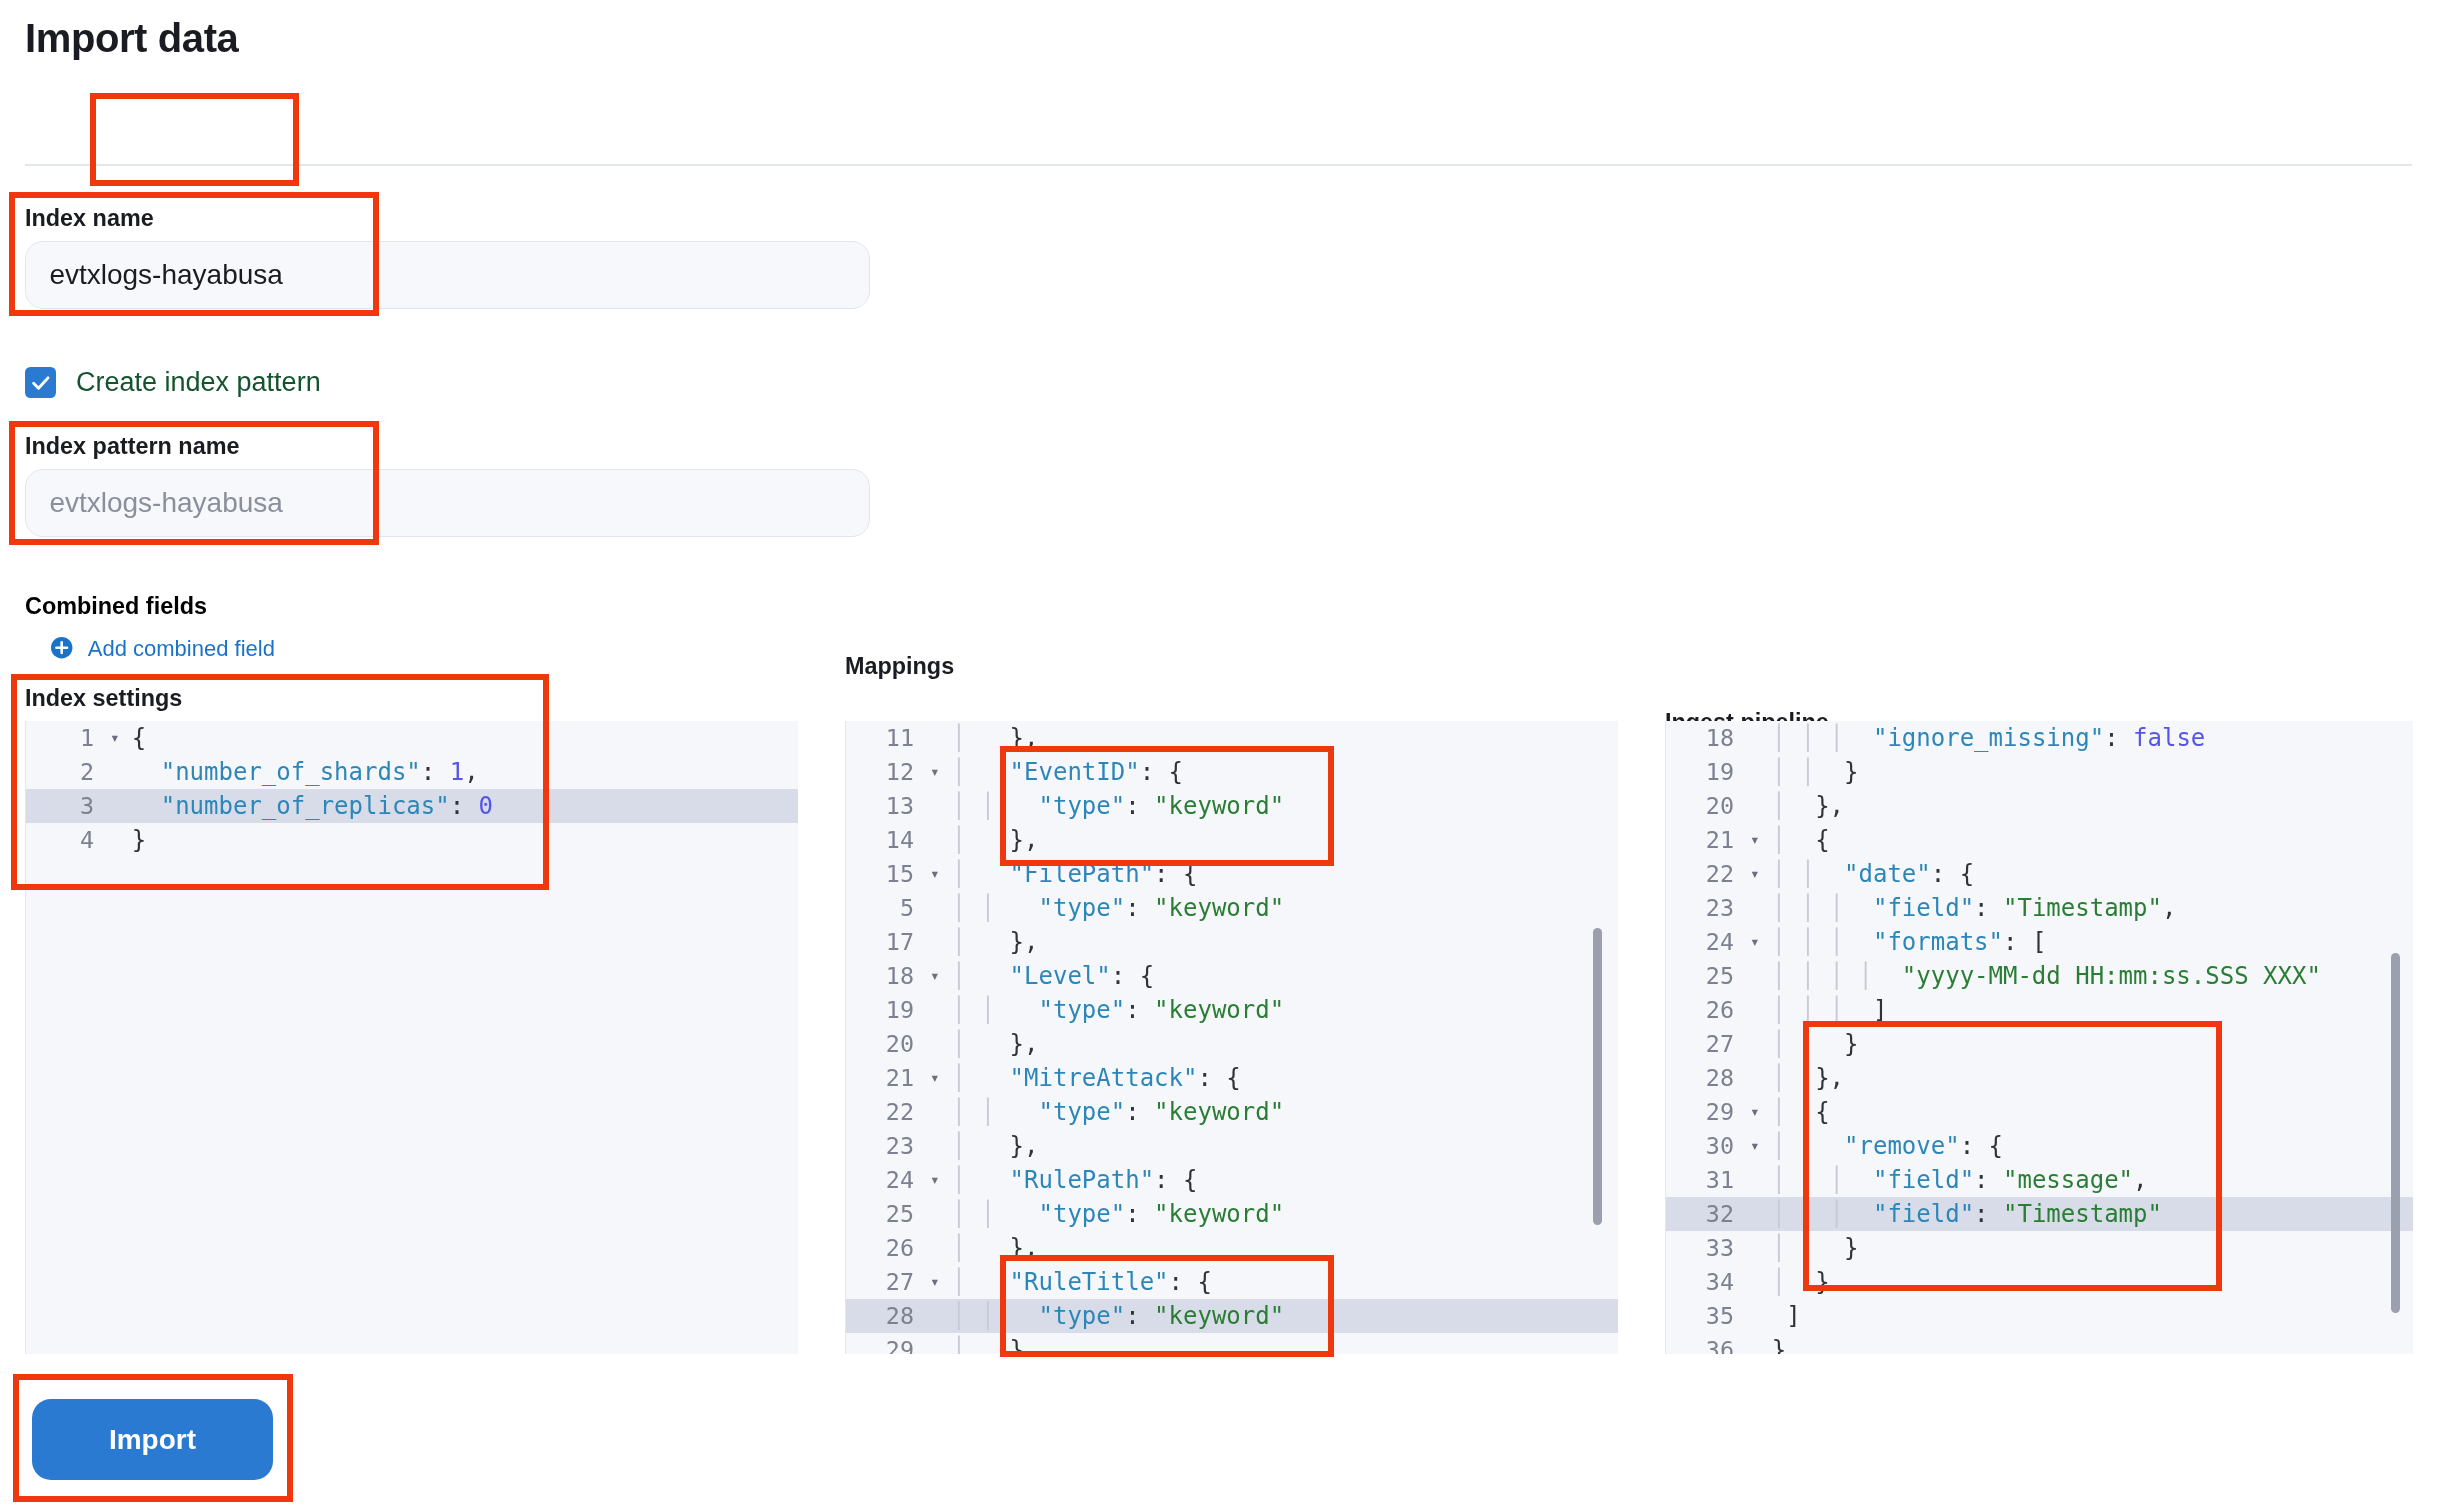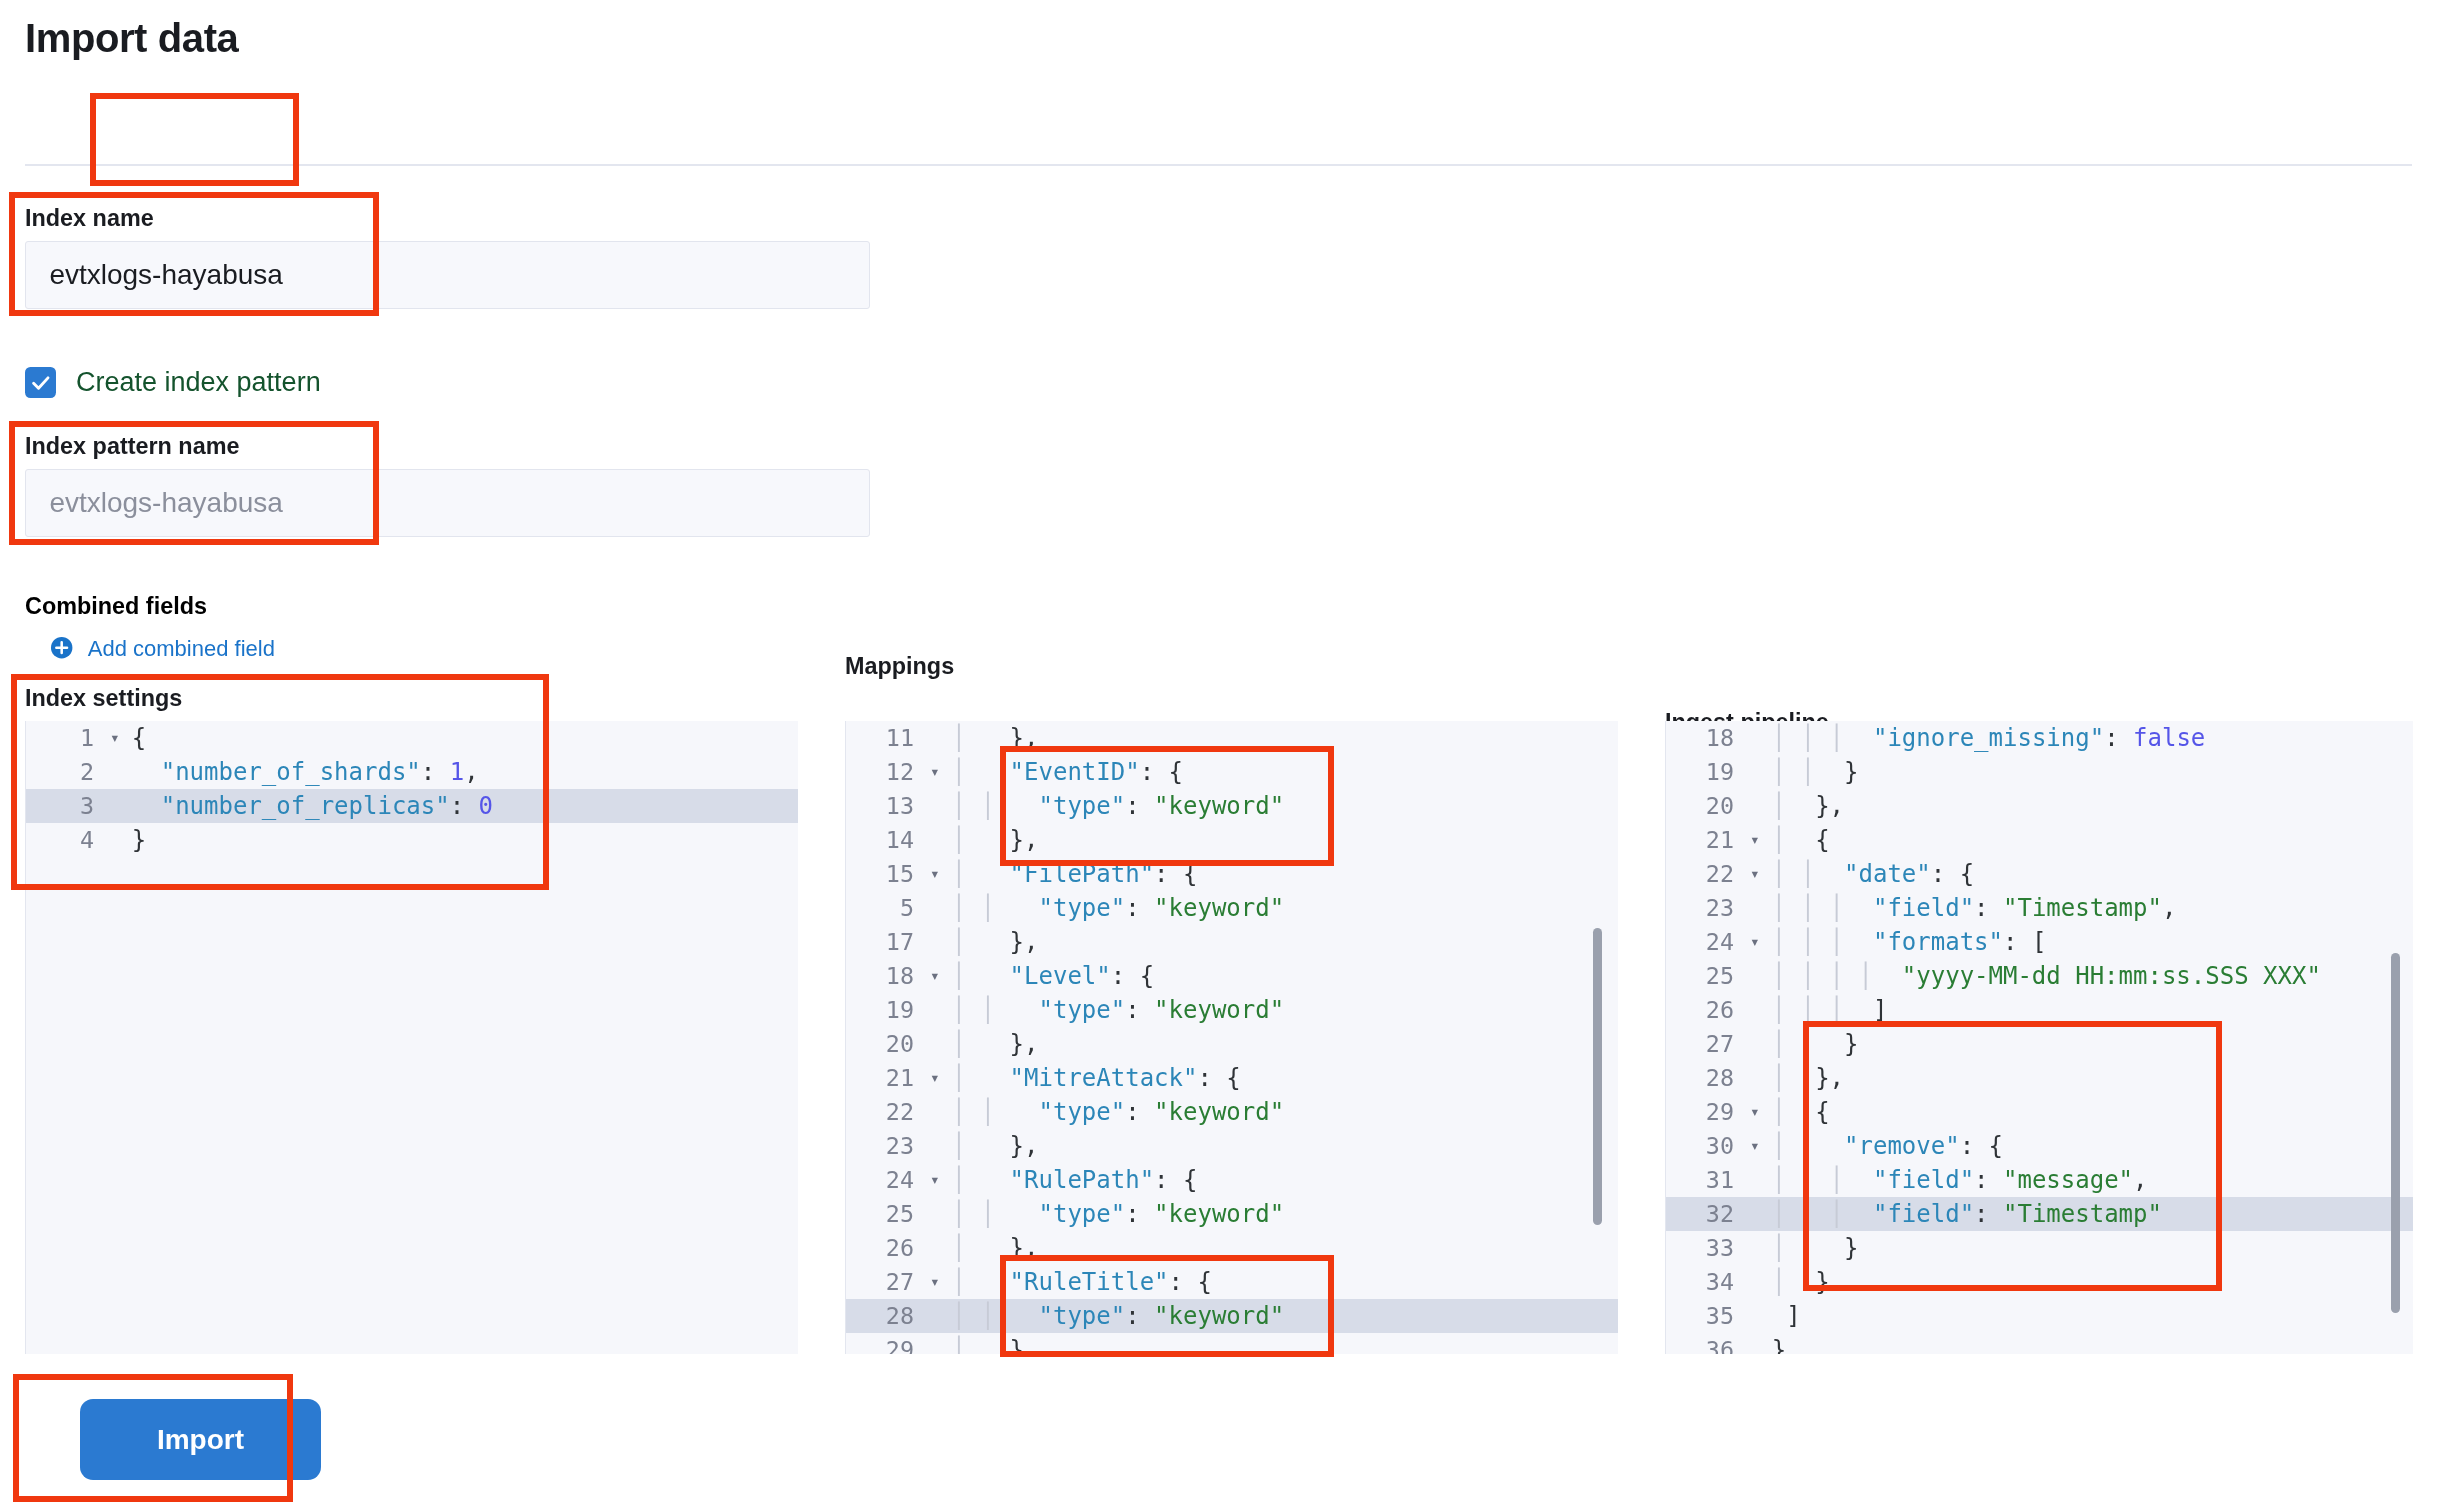--- a/index.html
+++ b/index.html
@@ -34,21 +34,21 @@
   .tab-rule {
     position:absolute; left: 25px; top: 164px; width: 2387px; height: 1.8px;
     background:#e3e6ef;
   }
 
   
   .field-label {
     position:absolute; font-size: 23.4px; font-weight: 700; color:#1a1c21;
   }
   .text-input {
-    position:absolute; height: 68px; border-radius: 3px;
+    position:absolute; height: 68px; border-radius: 18px;
     background:#f7f8fc; border:0.9px solid #e2e5ee;
     display:flex; align-items:center; padding-left: 23.4px;
     font-size: 28px; color:#1a1c21; cursor: text;
   }
   .text-input.placeholder { color:#8b8f9c; }
 
   
   .check-row { position:absolute; left: 25px; top: 367px; display:flex; align-items:center; }
   .checkbox {
     width: 31px; height: 31px; border-radius: 5.4px; background:#2b7ad1;
@@ -91,23 +91,23 @@
   .p { color:#2f3337; }
   .ind { color:#c7cbd6; }
 
   .ed-scroll {
     position:absolute; width: 9px; border-radius: 4.5px; background:#9aa0ad; cursor:pointer;
   }
 
   
   .import-btn {
     position:absolute; left: 32px; top: 1399px; width: 241px; height: 81px;
-    background:#2b7ad1; border-radius: 13px; color:#fff;
+    background:#2b7ad1; border-radius: 19px; color:#fff;
     font-size: 28px; font-weight: 700;
-    display:flex; align-items:center; justify-content:center; cursor:pointer;margin-left:48px;
+    display:flex; align-items:center; justify-content:center; cursor:pointer;
   }
 
   
   .annot {
     position:absolute; border: 6.3px solid #f0380f; pointer-events:none; z-index: 50;
   }
 </style>
 </head>
 <body>
 

